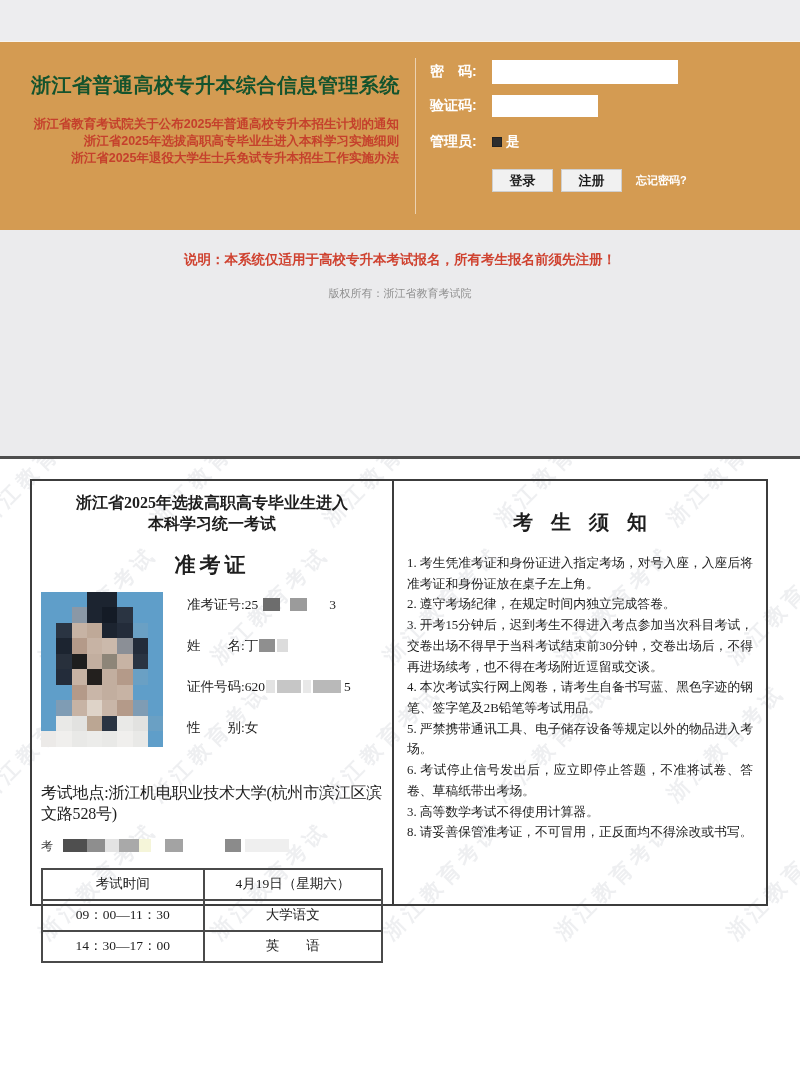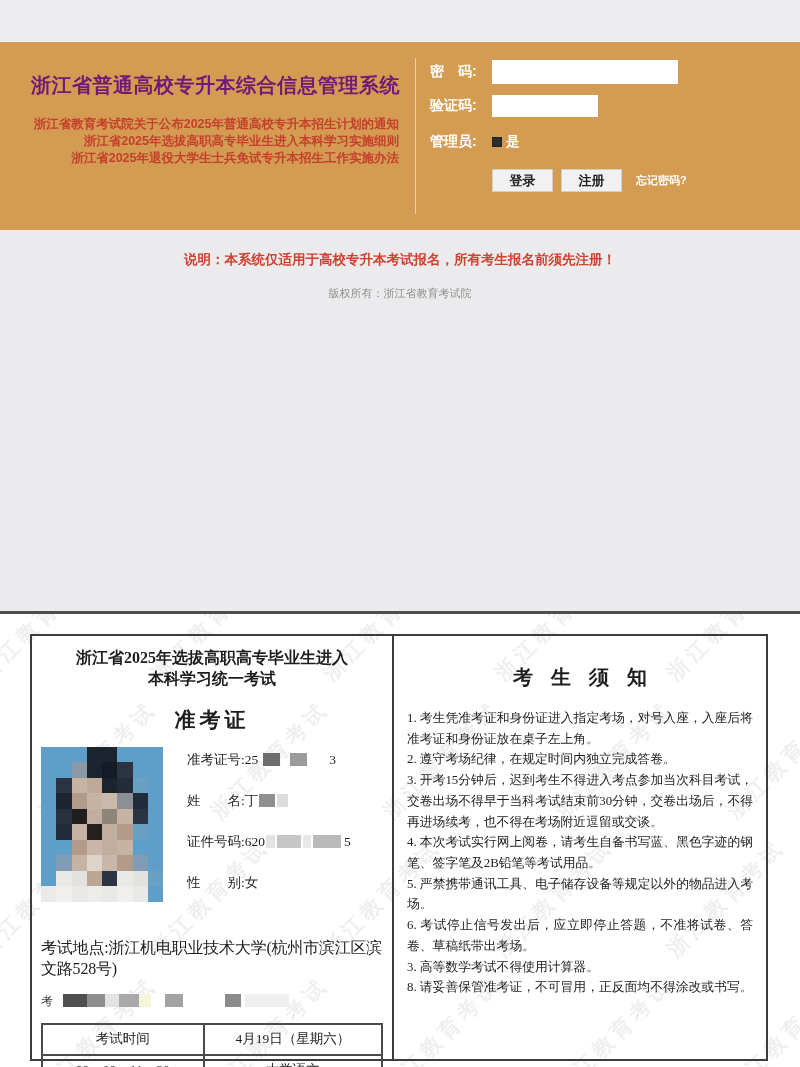--- a/index.html
+++ b/index.html
@@ -8,37 +8,37 @@
     font-family:"Liberation Sans","DejaVu Sans",sans-serif;
     background:#ffffff; width:800px; height:1067px; overflow:hidden;
   }
   
   .top-bar { height:42px; background:#ededef; border-bottom:1px solid #f8f4ee; }
 
   
   .gold-header { height:188px; background:var(--gold,#d49b52); position:relative; display:flex; }
   .header-divider { position:absolute; left:415px; top:16px; bottom:16px; width:1px; background:rgba(255,255,255,.55); }
   .header-left { width:415px; padding-top:30px; }
-  .sys-title { color:#701a75; font-size:20px; font-weight:bold; text-align:center; padding:0 10px 0 26px; letter-spacing:.5px; }
+  .sys-title { color:#14532d; font-size:20px; font-weight:bold; text-align:center; padding:0 10px 0 26px; letter-spacing:.5px; }
   .header-links { margin-top:17px; text-align:right; padding-right:16px; }
   .header-link { display:block; color:var(--link-red,#c5402c); font-size:12.5px; font-weight:bold; line-height:17px; text-decoration:none; cursor:pointer; }
   .header-right { flex:1; padding:18px 0 0 15px; }
   .form-row { display:flex; align-items:center; margin-bottom:11px; }
   .form-label { color:#ffffff; font-weight:bold; font-size:14px; width:62px; flex:0 0 62px; }
   .txt-input { height:24px; width:186px; border:none; outline:none; background:#ffffff; font-size:13px; padding:0 4px; }
   .txt-input.captcha { width:106px; height:22px; }
   .admin-row { margin-top:16px; margin-bottom:14px; }
   .admin-check { appearance:none; -webkit-appearance:none; width:10px; height:10px; background:#2d2d2d; border:1px solid #222; margin-right:4px; cursor:pointer; vertical-align:-1px; }
   .admin-yes { color:#ffffff; font-weight:bold; font-size:13.5px; }
   .btn-row { display:flex; align-items:center; margin-left:62px; margin-top:18px; }
   .hbtn { width:61px; height:23px; background:#f1f1f1; border:1px solid #cfcfcf; font-weight:bold; font-size:13px; color:#1c1c1c; cursor:pointer; margin-right:8px; font-family:inherit; }
   .forgot { color:#ffffff; font-weight:bold; font-size:11px; margin-left:6px; text-decoration:none; cursor:pointer; }
 
   
-  .notice-section { height:384px; background:#ebebed; border-bottom:3px solid #4e4e4e; text-align:center; }
+  .notice-section { height:229px; background:#ebebed; border-bottom:3px solid #4e4e4e; text-align:center; }
   .notice-text { padding-top:21px; color:var(--note-red,#cf4230); font-weight:bold; font-size:13.5px; }
   .copyright { margin-top:17px; color:#8f8f8f; font-size:11px; }
 
   
   .document { position:relative; height:529px; background:#ffffff; overflow:hidden;
               font-family:"Liberation Serif","DejaVu Serif",serif; color:#1d1d1d; }
   .wm { position:absolute; transform:rotate(-45deg); color:rgba(125,135,145,.13);
         font-size:21px; letter-spacing:5px; white-space:nowrap; font-weight:bold; pointer-events:none; }
   .ticket { position:absolute; left:30px; top:20px; width:738px; height:427px; border:2px solid #3c3c3c; display:flex; }
   .left-col { width:362px; flex:0 0 362px; border-right:2px solid #3c3c3c; padding:10px 9px 0 9px; }

